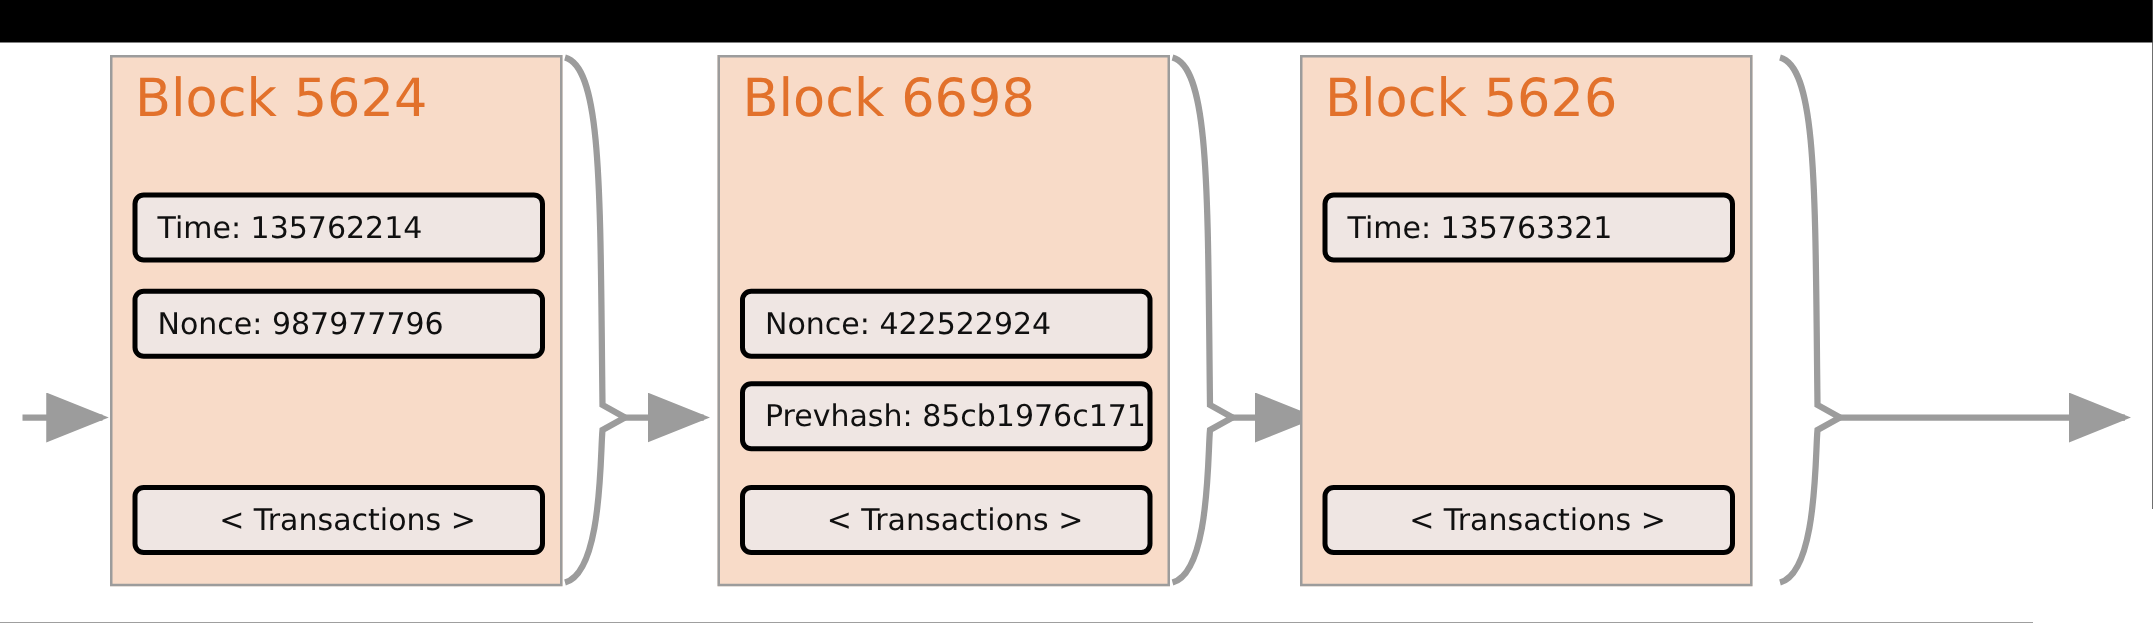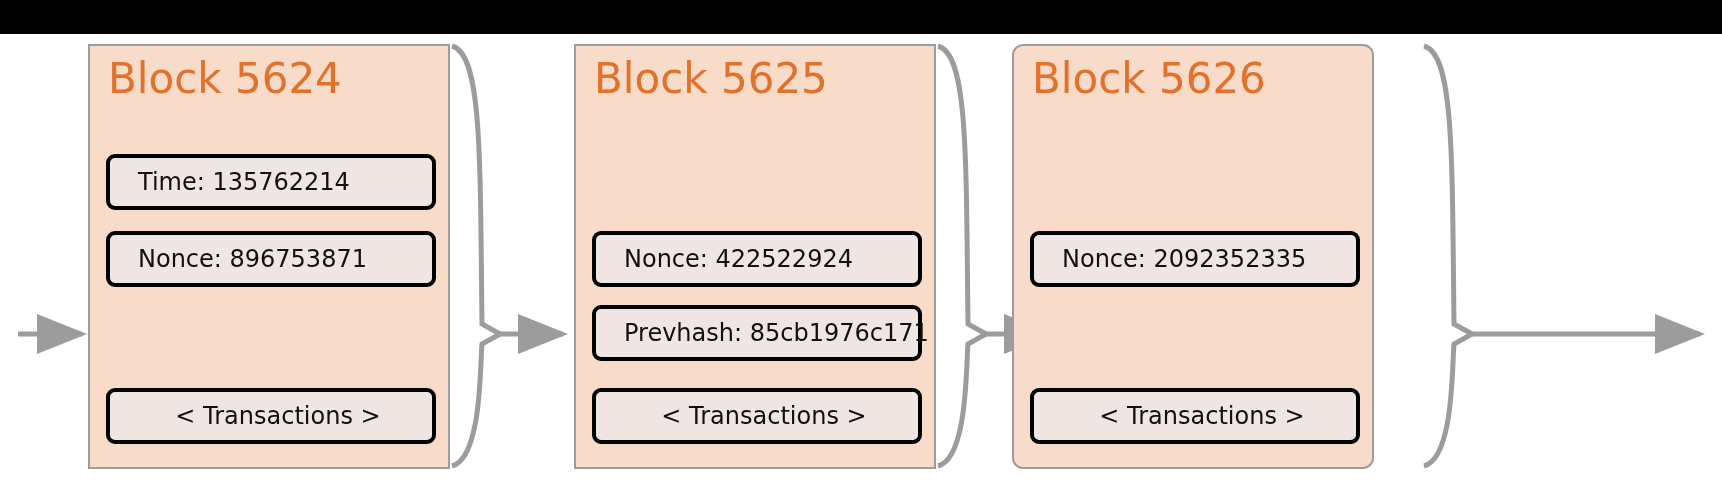--- a/index.html
+++ b/index.html
@@ -31,21 +31,21 @@
     position:absolute;
     left:16px;
     width:330px;
     height:56px;
     background:#efe6e3;
     border:4px solid #000;
     border-radius:9px;
     box-sizing:border-box;
     display:flex;
     align-items:center;
-    padding-left:28px;
+    padding-left:16px;
     font-size:24px;
     color:#101010;
     white-space:nowrap;
   }
   .field.center{justify-content:center;padding-left:14px;}
   .f0{top:108px;}
   .f1{top:185px;}
   .f2{top:259px;}
   .f3{top:342px;}
 
@@ -74,30 +74,30 @@
     <path d="M981,300 L1049,300" stroke="#9c9c9c" stroke-width="5" fill="none" marker-end="url(#ah)"></path>
 
     <path d="M1424,12 C1454,20 1452,120 1454,290 L1472,300" stroke="#9c9c9c" stroke-width="5" fill="none"></path>
     <path d="M1424,432 C1454,424 1452,330 1454,310 L1472,300" stroke="#9c9c9c" stroke-width="5" fill="none"></path>
     <path d="M1467,300 L1700,300" stroke="#9c9c9c" stroke-width="5" fill="none" marker-end="url(#ah)"></path>
   </svg>
 
   <div class="block" style="left:88px;">
     <div class="block-title">Block 5624</div>
     <div class="field f0">Time: 135762214</div>
-    <div class="field f1">Nonce: 896753871</div>
+    <div class="field f1">Nonce: 987977796</div>
     <div class="field f3 center">&lt; Transactions &gt;</div>
   </div>
 
   <div class="block" style="left:574px;">
-    <div class="block-title">Block 5625</div>
+    <div class="block-title">Block 6698</div>
     <div class="field f1">Nonce: 422522924</div>
     <div class="field f2">Prevhash: 85cb1976c171</div>
     <div class="field f3 center">&lt; Transactions &gt;</div>
   </div>
 
-  <div class="block" style="left:1012px;border-radius:11px;">
+  <div class="block" style="left:1040px;">
     <div class="block-title">Block 5626</div>
-    <div class="field f1">Nonce: 2092352335</div>
+    <div class="field f0">Time: 135763321</div>
     <div class="field f3 center">&lt; Transactions &gt;</div>
   </div>
 
 </div>
 
 </body></html>

